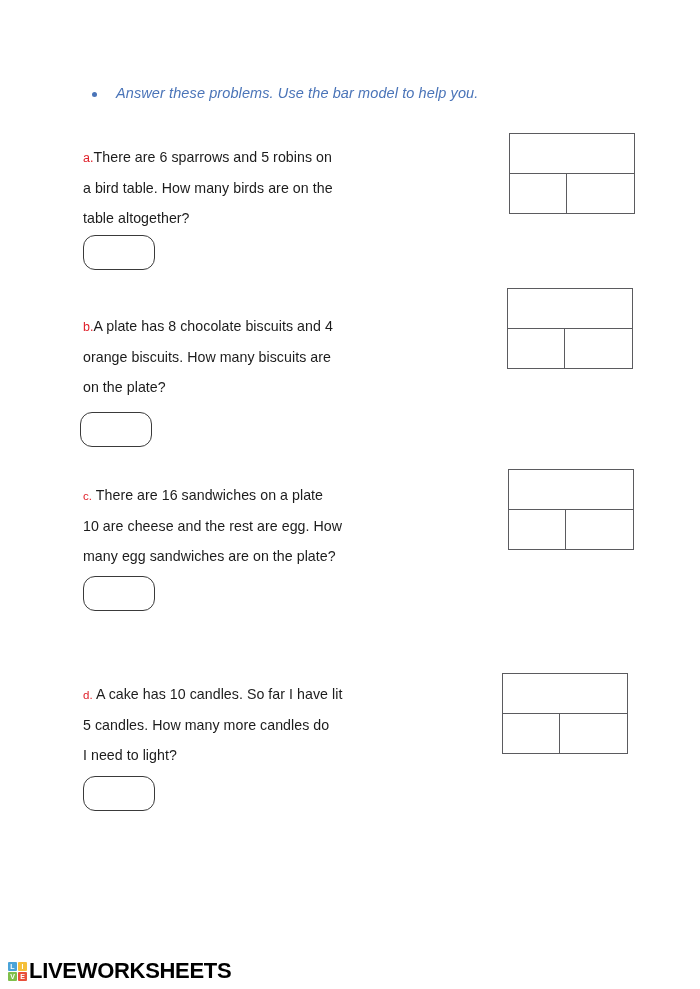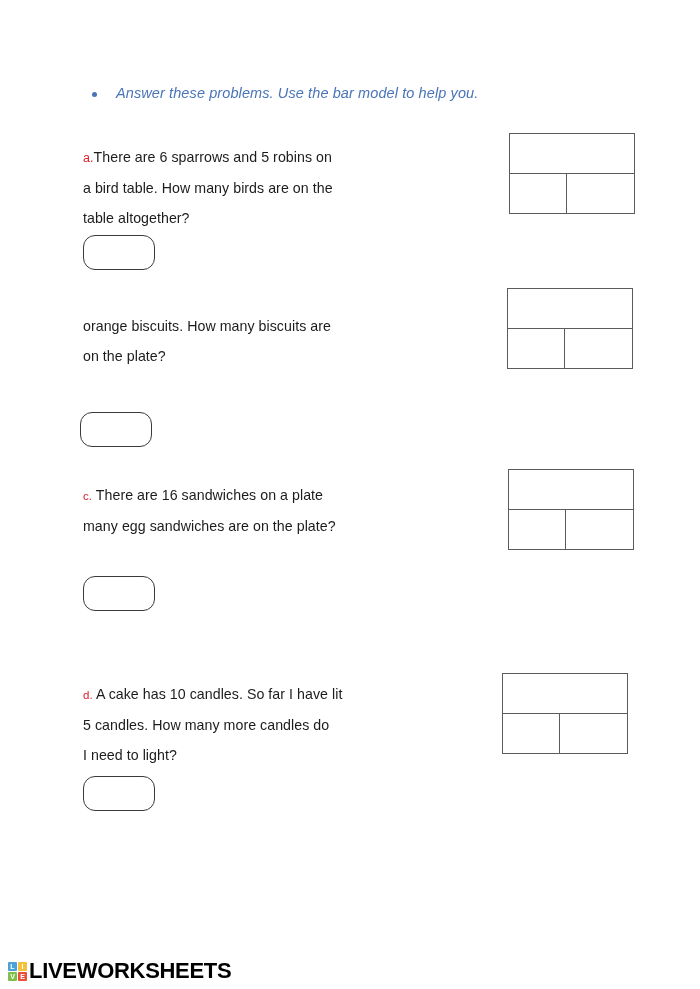--- a/index.html
+++ b/index.html
@@ -156,27 +156,29 @@
 </div>
 
 <div class="question" style="top:142px;">
   <div class="q-line"><span class="q-label">a.</span><span>There are 6 sparrows and 5 robins on</span></div>
   <div class="q-line">a bird table. How many birds are on the</div>
   <div class="q-line">table altogether?</div>
 </div>
 <div class="answer-box" style="left:83px; top:235px;" placeholder=""></div>
 
 <div class="question" style="top:311px;">
+  <div class="q-line"><span class="q-label">b.</span><span>A plate has 8 chocolate biscuits and 4</span></div>
   <div class="q-line">orange biscuits. How many biscuits are</div>
   <div class="q-line">on the plate?</div>
 </div>
 <div class="answer-box" style="left:80px; top:412px;" placeholder=""></div>
 
 <div class="question" style="top:480px;">
   <div class="q-line"><span class="q-label small">c.</span><span> There are 16 sandwiches on a plate</span></div>
+  <div class="q-line">10 are cheese and the rest are egg. How</div>
   <div class="q-line">many egg sandwiches are on the plate?</div>
 </div>
 <div class="answer-box" style="left:83px; top:576px;" placeholder=""></div>
 
 <div class="question" style="top:679px;">
   <div class="q-line"><span class="q-label small">d.</span><span> A cake has 10 candles. So far I have lit</span></div>
   <div class="q-line">5 candles. How many more candles do</div>
   <div class="q-line"> I need to light?</div>
 </div>
 <div class="answer-box" style="left:83px; top:776px;" placeholder=""></div>

